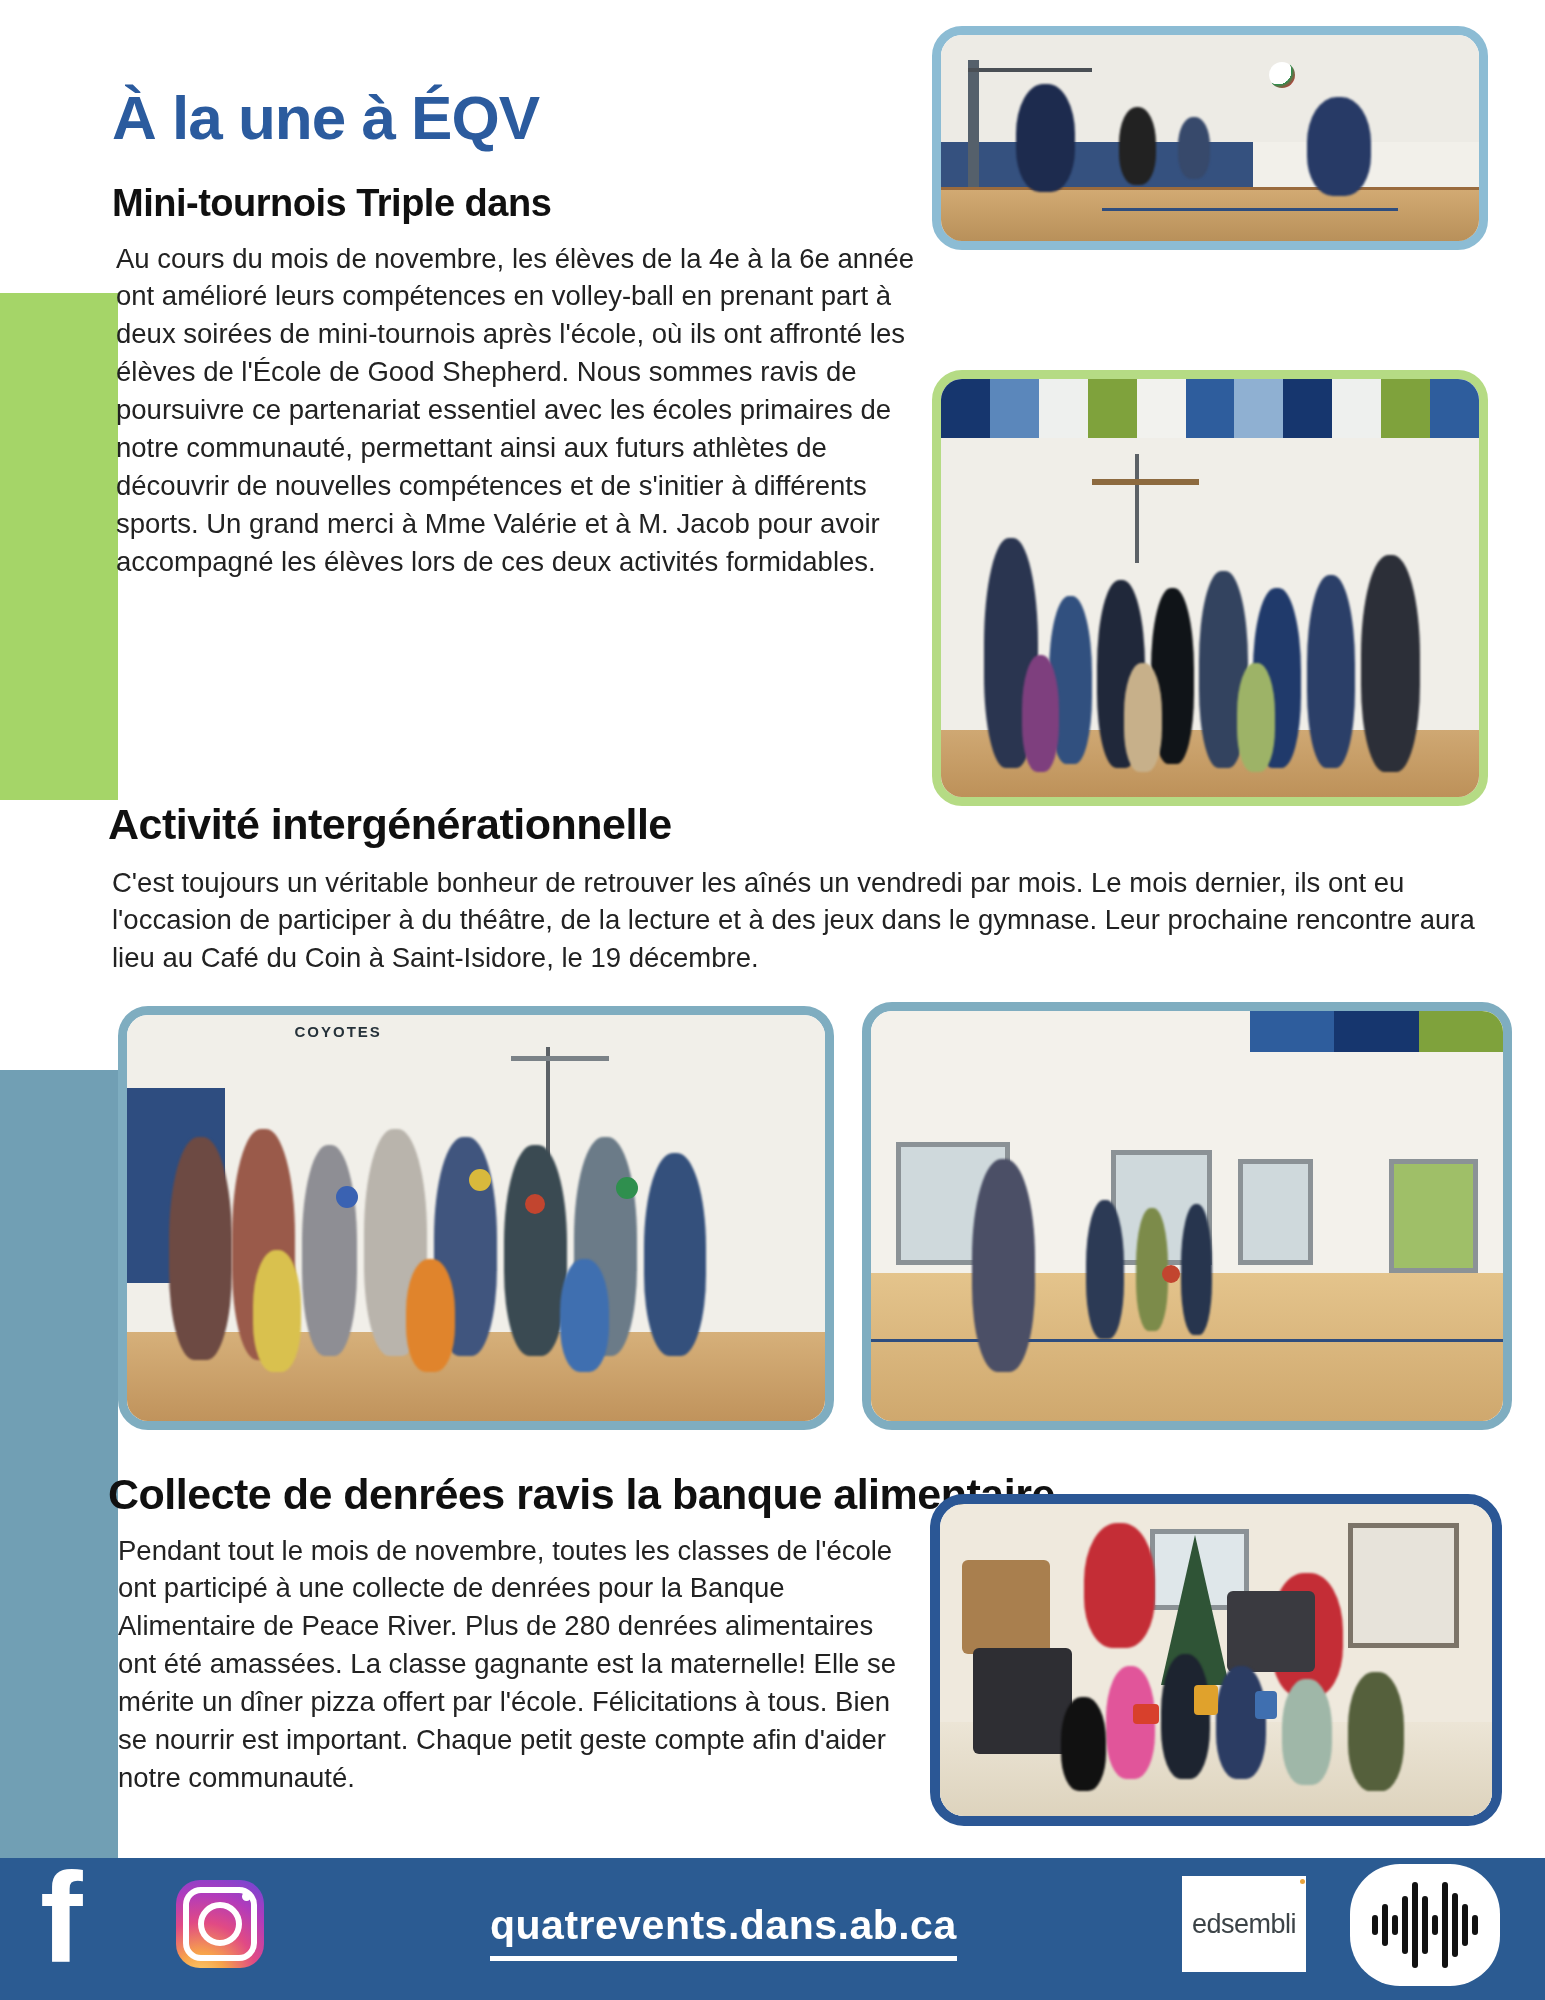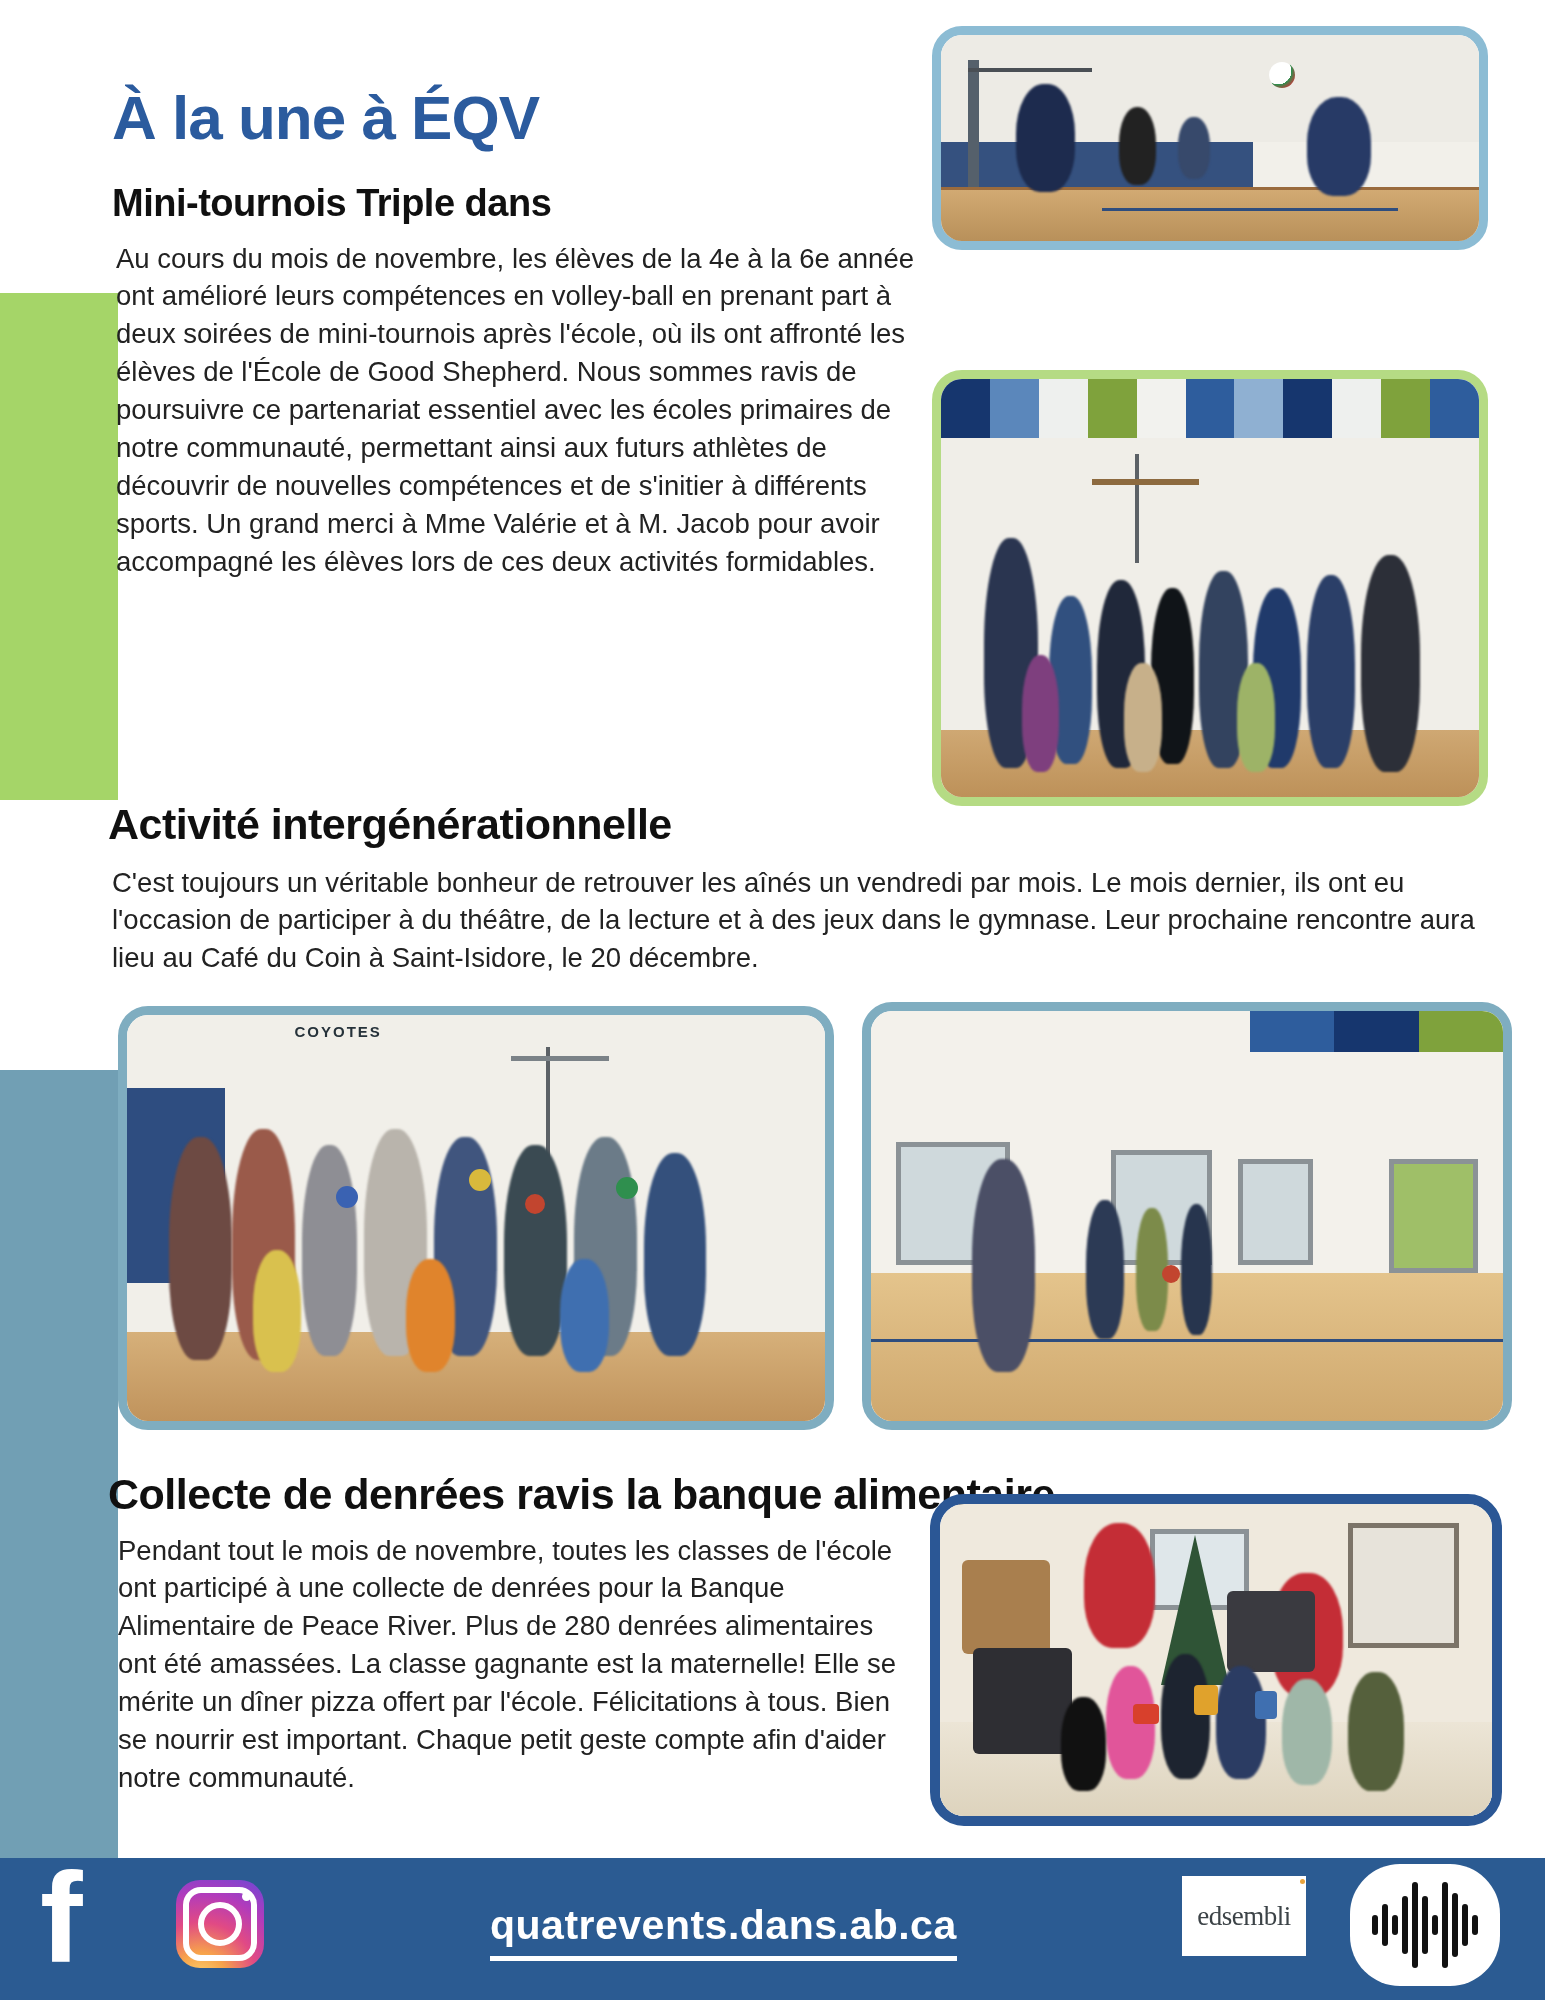--- a/index.html
+++ b/index.html
@@ -48,40 +48,40 @@
   
   .footer{left:0;top:1858px;width:1545px;height:142px;background:#2b5b92;}
   .fb-icon{left:40px;top:1868px;width:70px;height:120px;color:#ffffff;font-size:128px;font-weight:800;line-height:100px;font-family:"Liberation Sans",sans-serif;}
   .ig-icon{left:176px;top:1880px;width:88px;height:88px;border-radius:24px;
     background:radial-gradient(circle at 28% 112%, #fdd46e 0%, #f7a34b 22%, #e14a84 48%, #b23bbb 72%, #6a48d7 100%);}
   .ig-frame{position:absolute;inset:7px;border:6px solid #ffffff;border-radius:18px;}
   .ig-lens{position:absolute;left:50%;top:50%;width:32px;height:32px;margin:-22px 0 0 -22px;border:6px solid #ffffff;border-radius:50%;}
   .ig-dot{position:absolute;right:13px;top:12px;width:9px;height:9px;border-radius:50%;background:#ffffff;}
   .site-link{left:490px;top:1902px;font-size:41px;font-weight:800;color:#ffffff;
     border-bottom:5px solid #ffffff;padding-bottom:7px;letter-spacing:0.5px;text-decoration:none;cursor:pointer;}
-  .edsembli-box{left:1182px;top:1876px;width:124px;height:80px;background:#ffffff;display:flex;align-items:center;justify-content:center;font-family:Liberation Serif, serif;}
+  .edsembli-box{left:1182px;top:1876px;width:124px;height:96px;background:#ffffff;display:flex;align-items:center;justify-content:center;}
   .edsembli-text{font-size:27px;color:#3c4347;font-weight:500;letter-spacing:-0.5px;position:relative;}
   .edsembli-i-dot{position:absolute;right:1px;top:3px;width:5px;height:5px;background:#e8a33d;border-radius:50%;}
   .wave-pill{left:1350px;top:1864px;width:150px;height:122px;background:#ffffff;border-radius:50px;
     display:flex;align-items:center;justify-content:center;gap:4px;}
   .wave-pill i{display:block;width:6px;background:#111;border-radius:3px;}
 </style>
 </head>
 <body>
 
 <div class="abs bar-green"></div>
 <div class="abs bar-steel"></div>
 
 <h1 class="abs page-title">À la une à ÉQV</h1>
 
 <h2 class="abs h2 h2-a">Mini-tournois Triple dans</h2>
 <p class="abs body-text p1">Au cours du mois de novembre, les élèves de la 4e à la 6e année ont amélioré leurs compétences en volley-ball en prenant part à deux soirées de mini-tournois après l'école, où ils ont affronté les élèves de l'École de Good Shepherd. Nous sommes ravis de poursuivre ce partenariat essentiel avec les écoles primaires de notre communauté, permettant ainsi aux futurs athlètes de découvrir de nouvelles compétences et de s'initier à différents sports. Un grand merci à Mme Valérie et à M. Jacob pour avoir accompagné les élèves lors de ces deux activités formidables.</p>
 
 <h2 class="abs h2 h2-b">Activité intergénérationnelle</h2>
-<p class="abs body-text p2">C'est toujours un véritable bonheur de retrouver les aînés un vendredi par mois. Le mois dernier, ils ont eu l'occasion de participer à du théâtre, de la lecture et à des jeux dans le gymnase. Leur prochaine rencontre aura lieu au Café du Coin à Saint-Isidore, le 20 décembre.</p>
+<p class="abs body-text p2">C'est toujours un véritable bonheur de retrouver les aînés un vendredi par mois. Le mois dernier, ils ont eu l'occasion de participer à du théâtre, de la lecture et à des jeux dans le gymnase. Leur prochaine rencontre aura lieu au Café du Coin à Saint-Isidore, le 19 décembre.</p>
 
 <h2 class="abs h2 h2-c">Collecte de denrées ravis la banque alimentaire</h2>
 <p class="abs body-text p3">Pendant tout le mois de novembre, toutes les classes de l'école ont participé à une collecte de denrées pour la Banque Alimentaire de Peace River. Plus de 280 denrées alimentaires ont été amassées. La classe gagnante est la maternelle! Elle se mérite un dîner pizza offert par l'école. Félicitations à tous. Bien se nourrir est important. Chaque petit geste compte afin d'aider notre communauté.</p>
 
 <div class="abs photo photo1">
   <div class="ph-inner">
     <div class="wall" style="height:64%;"></div>
     <div class="pads" style="top:52%;height:22%;"></div>
     <div class="wall" style="top:52%;height:22%;left:58%;background:#f2f0ea;"></div>
     <div class="floor" style="height:26%;"></div>

